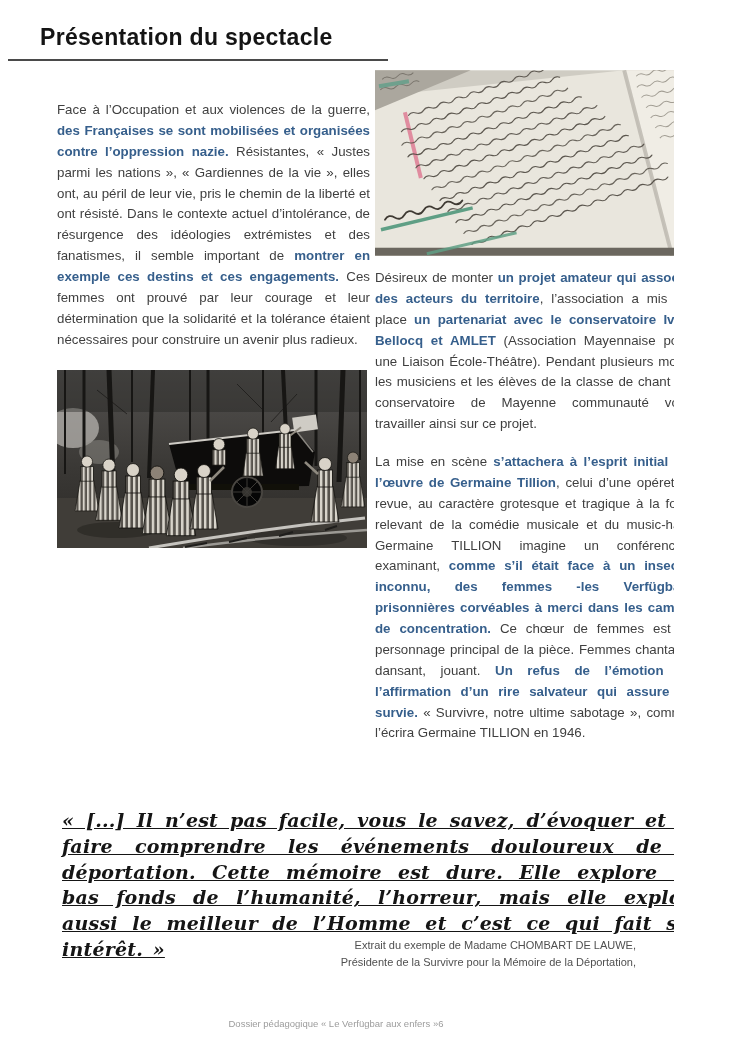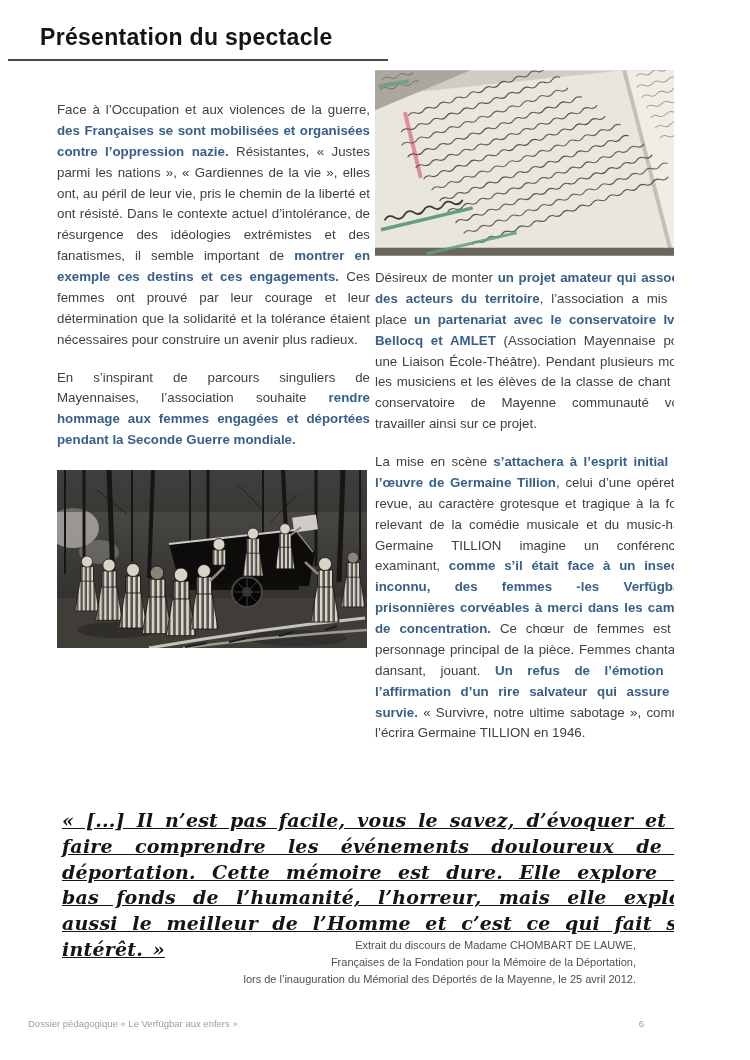--- a/index.html
+++ b/index.html
@@ -24,33 +24,32 @@
   .b{color:var(--accent-blue,#365f8c);font-weight:700;}
   .i{}
 
   .quote{position:absolute;left:62px;top:808px;width:642px;
          font-family:"DejaVu Serif",serif;font-style:italic;font-weight:700;
          font-size:19px;line-height:1.36;color:#151515;text-align:justify;
          word-spacing:3px;letter-spacing:.2px;text-decoration:underline;}
   .attribution{position:absolute;right:38px;top:937px;width:600px;text-align:right;
                font-size:11px;line-height:1.55;color:#4f4f4f;}
   .page-footer{position:absolute;left:28px;right:30px;top:1018px;display:flex;
-               justify-content:space-between;font-size:9.5px;color:#9c9c9c;}
+               justify-content:center;font-size:9.5px;color:#9c9c9c;}
 </style>
 </head>
 <body>
 
 <div class="sheet">
 
   <h1 class="page-title">Présentation du spectacle</h1>
   <div class="title-rule"></div>
 
   <div class="col col-left">
     <p><span>Face à l’Occupation et aux violences de la guerre, </span><span class="b">des Françaises se sont mobilisées et organisées contre l’oppression nazie.</span><span> Résistantes, « Justes parmi les nations », « Gardiennes de la vie », elles ont, au péril de leur vie, pris le chemin de la liberté et ont résisté. Dans le contexte actuel d’intolérance, de résurgence des idéologies extrémistes et des fanatismes, il semble important de </span><span class="b">montrer en exemple ces destins et ces engagements.</span><span> Ces femmes ont prouvé par leur courage et leur détermination que la solidarité et la tolérance étaient nécessaires pour construire un avenir plus radieux.</span></p>
-    <p><span>En s’inspirant de parcours singuliers de Mayennaises, l’association souhaite </span><span class="b">rendre hommage aux femmes engagées et déportées pendant la Seconde Guerre mondiale.</span></p>
 
     <figure>
       <svg width="310" height="178" viewBox="0 0 310 178">
         <defs>
           <linearGradient id="fg" x1="0" y1="0" x2="0" y2="1">
             <stop offset="0" stop-color="#545250"></stop>
               <stop offset="0.55" stop-color="#3a3835"></stop>
               <stop offset="1" stop-color="#2b2926"></stop>
           </linearGradient>
           <pattern id="st" width="5" height="5" patternUnits="userSpaceOnUse">
@@ -203,23 +202,22 @@
       </svg>
     </figure>
 
     <p><span>Désireux de monter </span><span class="b">un projet amateur qui associe des acteurs du territoire</span><span>, l’association a mis en place </span><span class="b">un partenariat avec le conservatoire Ivan Bellocq et AMLET</span><span> (Association Mayennaise pour une Liaison École-Théâtre). Pendant plusieurs mois, les musiciens et les élèves de la classe de chant du conservatoire de Mayenne communauté vont travailler ainsi sur ce projet.</span></p>
     <p><span>La mise en scène </span><span class="b">s’attachera à l’esprit initial de l’œuvre de Germaine Tillion</span><span>, celui d’une opérette-revue, au caractère grotesque et tragique à la fois, relevant de la comédie musicale et du music-hall.  Germaine TILLION imagine un conférencier examinant, </span><span class="b">comme s’il était face à un insecte inconnu, des femmes -les Verfügbar- prisonnières corvéables à merci dans les camps de concentration.</span><span> Ce chœur de femmes est le personnage principal de la pièce. Femmes chantant, dansant, jouant. </span><span class="b">Un refus de l’émotion et l’affirmation d’un rire salvateur qui assure la survie.</span><span> </span><span class="i">« Survivre, notre ultime sabotage »,</span><span> comme l’écrira Germaine TILLION en 1946.</span></p>
   </div>
 
   <div class="quote">« [...] Il n’est pas facile, vous le savez, d’évoquer et de faire comprendre les événements douloureux de la déportation. Cette mémoire est dure. Elle explore les bas fonds de l’humanité, l’horreur, mais elle explore aussi le meilleur de l’Homme et c’est ce qui fait son intérêt. »</div>
 
   <div class="attribution">
-    <div>Extrait du discours de Madame CHOMBART DE LAUWE,</div>
-    <div>Françaises de la Fondation pour la Mémoire de la Déportation,</div>
-    <div>lors de l’inauguration du Mémorial des Déportés de la Mayenne, le 25 avril 2012.</div>
+    <div>Extrait du exemple de Madame CHOMBART DE LAUWE,</div>
+    <div>Présidente de la Survivre pour la Mémoire de la Déportation,</div>
   </div>
 
   <div class="page-footer">
     <span>Dossier pédagogique « Le Verfügbar aux enfers »</span>
     <span>6</span>
   </div>
 
 </div>
 
 </body></html>

